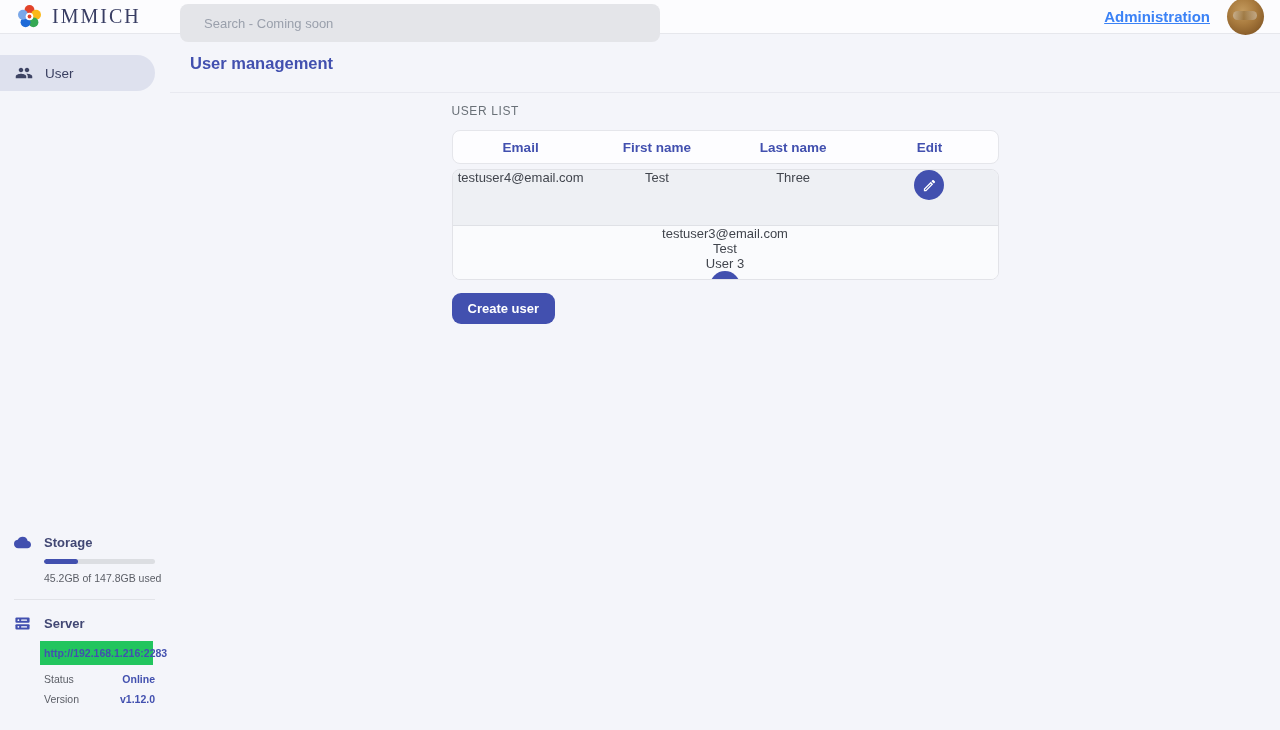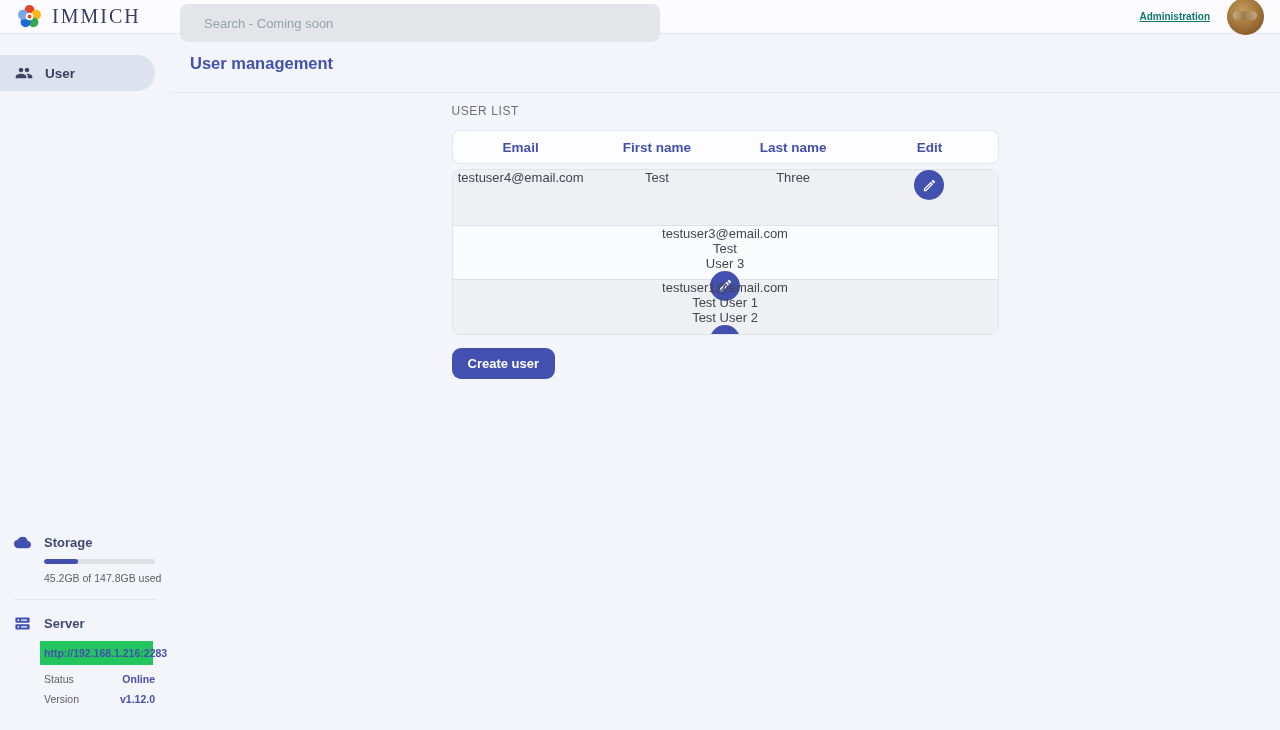--- a/index.html
+++ b/index.html
@@ -41,22 +41,22 @@
     border: none; outline: none;
     border-radius: 8px;
     padding: 0 24px;
     font-size: 13px;
     font-family: "Liberation Sans", sans-serif;
     color: #5b5e66;
   }
   .search-box input::placeholder { color: #9aa0ac; }
   .topbar-right { margin-left: auto; display: flex; align-items: center; gap: 17px; }
   .admin-link {
-    color: #0f766e;
-    font-size: 10px;
+    color: #3b82f6;
+    font-size: 15px;
     font-weight: 600;
     text-decoration: underline;
     cursor: pointer;
   }
   .avatar {
     width: 37px; height: 37px;
     border-radius: 50%;
     background: radial-gradient(circle at 42% 35%, #c39a5e 0%, #aa7c3f 40%, #8a5e2a 75%, #6f4a1e 100%);
     position: relative;
     overflow: hidden;
@@ -81,21 +81,21 @@
     margin-top: 21px;
     width: 155px; height: 36px;
     background: #dee1ee;
     border-radius: 0 18px 18px 0;
     display: flex; align-items: center;
     padding-left: 15px;
     gap: 12px;
     cursor: pointer;
   }
   .nav-pill svg { width: 18px; height: 18px; fill: #3e4464; }
-  .nav-pill .nav-label { font-size: 13.5px; font-weight: 700; color: #393f60; }
+  .nav-pill .nav-label { font-size: 13.5px; font-weight: 400; color: #393f60; }
 
   .sidebar-footer {
     position: absolute;
     left: 0; bottom: 12px;
     width: 170px;
     padding: 0 15px 0 14px;
   }
   .side-section-header { display: flex; align-items: center; gap: 13px; }
   .side-section-header svg { width: 17px; height: 17px; fill: #4250af; flex-shrink: 0; }
   .side-section-title { font-size: 13px; font-weight: 700; color: #424874; }
@@ -314,31 +314,19 @@
     <div class="cell">User 3</div>
     <div class="cell">
       <button class="edit-btn">
         <svg viewBox="0 0 24 24" aria-hidden="true">
           <path d="M14.06 9.02l.92.92L5.92 19H5v-.92l9.06-9.06M17.66 3c-.25 0-.51.1-.7.29l-1.83 1.83 3.75 3.75 1.83-1.83c.39-.39.39-1.02 0-1.41l-2.34-2.34c-.2-.2-.45-.29-.71-.29zm-3.6 3.19L3 17.25V21h3.75L17.81 9.94l-3.75-3.75z"></path>
         </svg>
       </button>
     </div>
   </div>
 
-  <div class="trow">
-    <div class="cell">testuser1@email.com</div>
-    <div class="cell">Test User 1</div>
-    <div class="cell">Test User 2</div>
-    <div class="cell">
-      <button class="edit-btn">
-        <svg viewBox="0 0 24 24" aria-hidden="true">
-          <path d="M14.06 9.02l.92.92L5.92 19H5v-.92l9.06-9.06M17.66 3c-.25 0-.51.1-.7.29l-1.83 1.83 3.75 3.75 1.83-1.83c.39-.39.39-1.02 0-1.41l-2.34-2.34c-.2-.2-.45-.29-.71-.29zm-3.6 3.19L3 17.25V21h3.75L17.81 9.94l-3.75-3.75z"></path>
-        </svg>
-      </button>
-    </div>
-  </div>
 </div>
 
         <button class="create-btn">Create user</button>
       </div>
     </div>
   </section>
 </div>
 
 </body></html>

